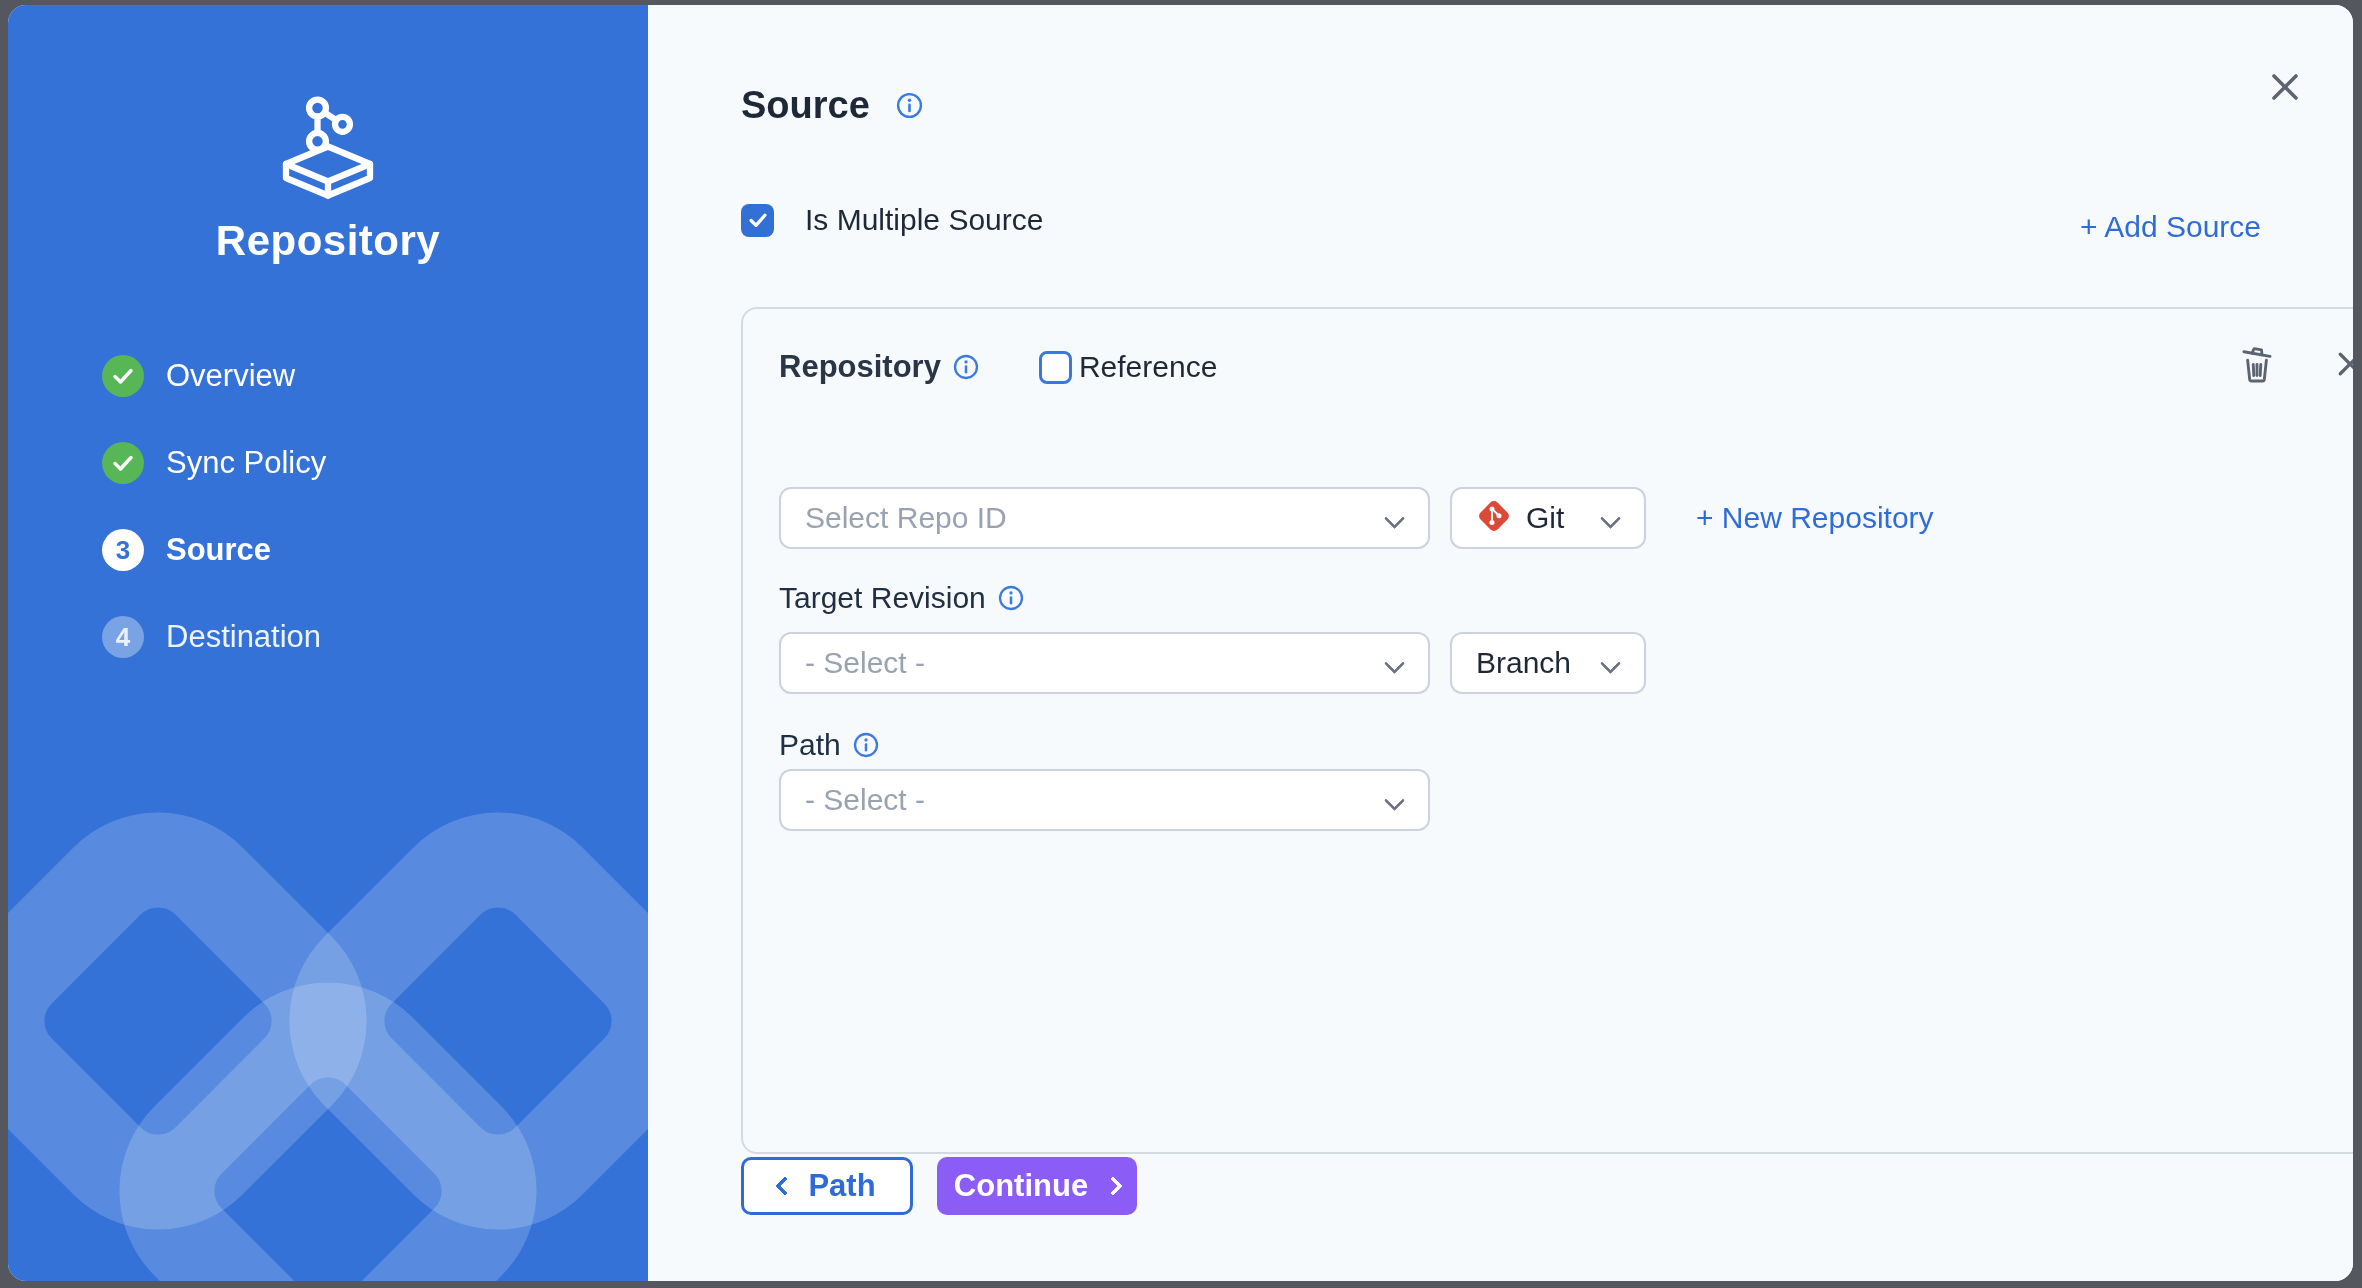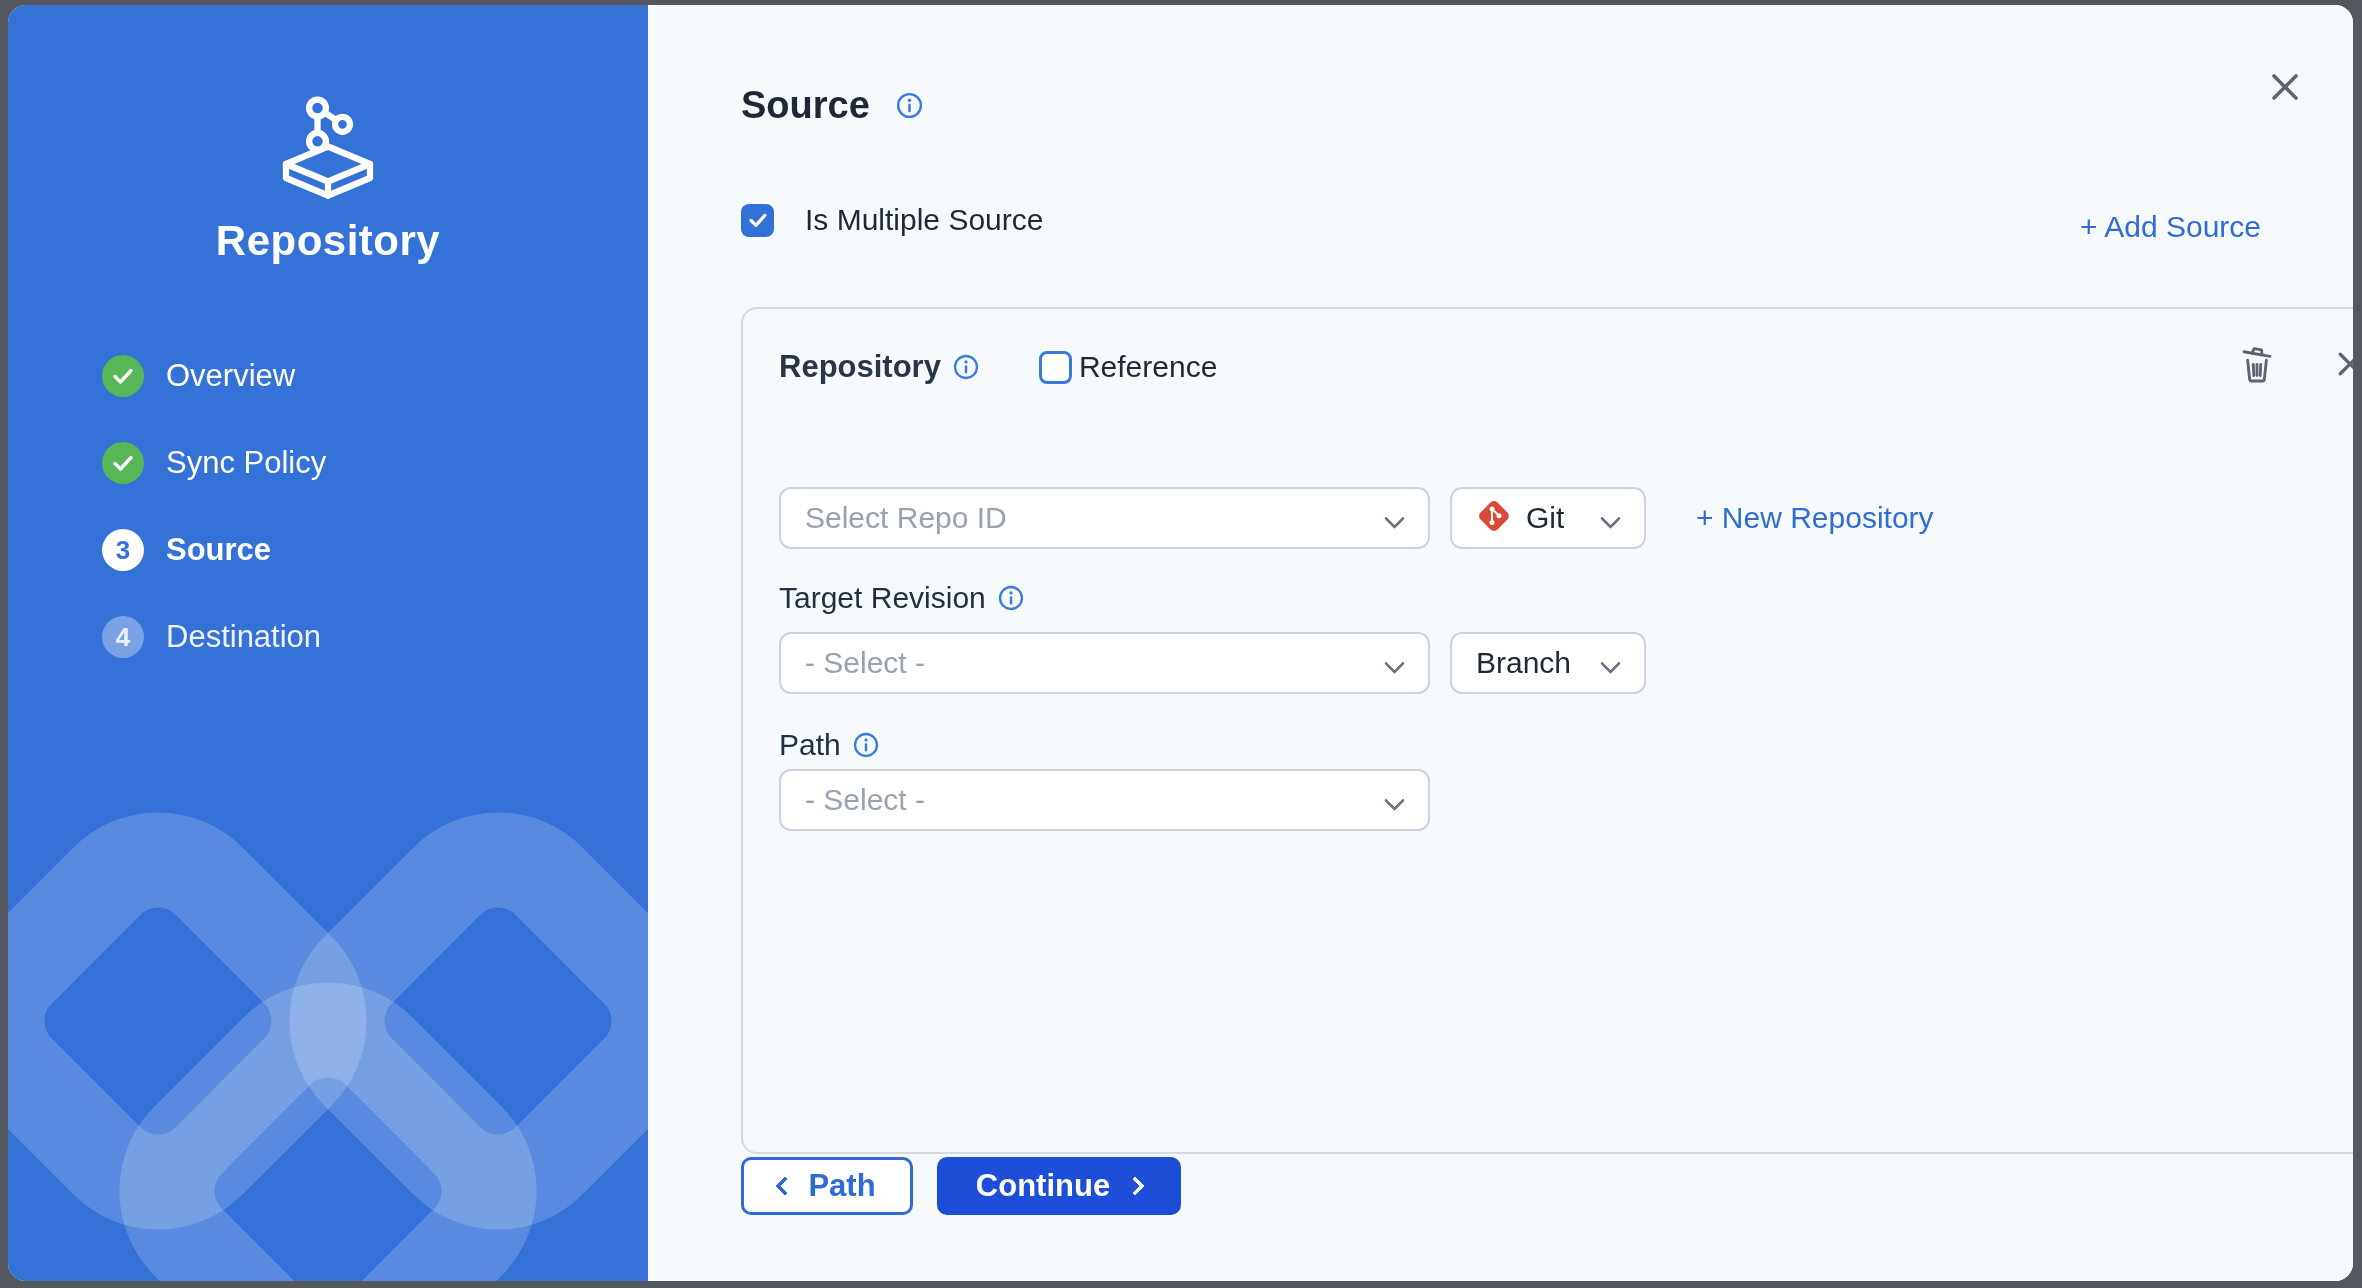--- a/index.html
+++ b/index.html
@@ -89,21 +89,21 @@
   .sel-small { width:196px; flex:0 0 196px; margin-left:20px; }
   .field-label-row { position:absolute; left:36px; display:flex; align-items:center; }
   .field-label { font-size:30px; color:#212f42; }
   .git-icon { margin-right:14px; }
   .new-repo { margin-left:50px; }
   
   .btn-row { position:absolute; left:93px; top:1152px; display:flex; gap:24px; }
   .btn { height:58px; border-radius:10px; display:flex; align-items:center; justify-content:center;
     font-size:31px; font-weight:700; cursor:pointer; }
   .btn-back { width:172px; background:#ffffff; border:3px solid #2e6bd8; color:#2e6bd8; }
-  .btn-continue { width:244px; background:#1d4ed8; color:#ffffff; }
+  .btn-continue { width:200px; background:#8b5cf6; color:#ffffff; }
   .chev-left { width:14px; height:14px; border-left:4px solid #2e6bd8; border-bottom:4px solid #2e6bd8;
     border-radius:2px; transform:rotate(45deg); margin-right:16px; }
   .chev-right { width:14px; height:14px; border-right:4px solid #ffffff; border-bottom:4px solid #ffffff;
     border-radius:2px; transform:rotate(-45deg); margin-left:18px; }
 </style>
 </head>
 <body>
 
 <div class="modal">
 

